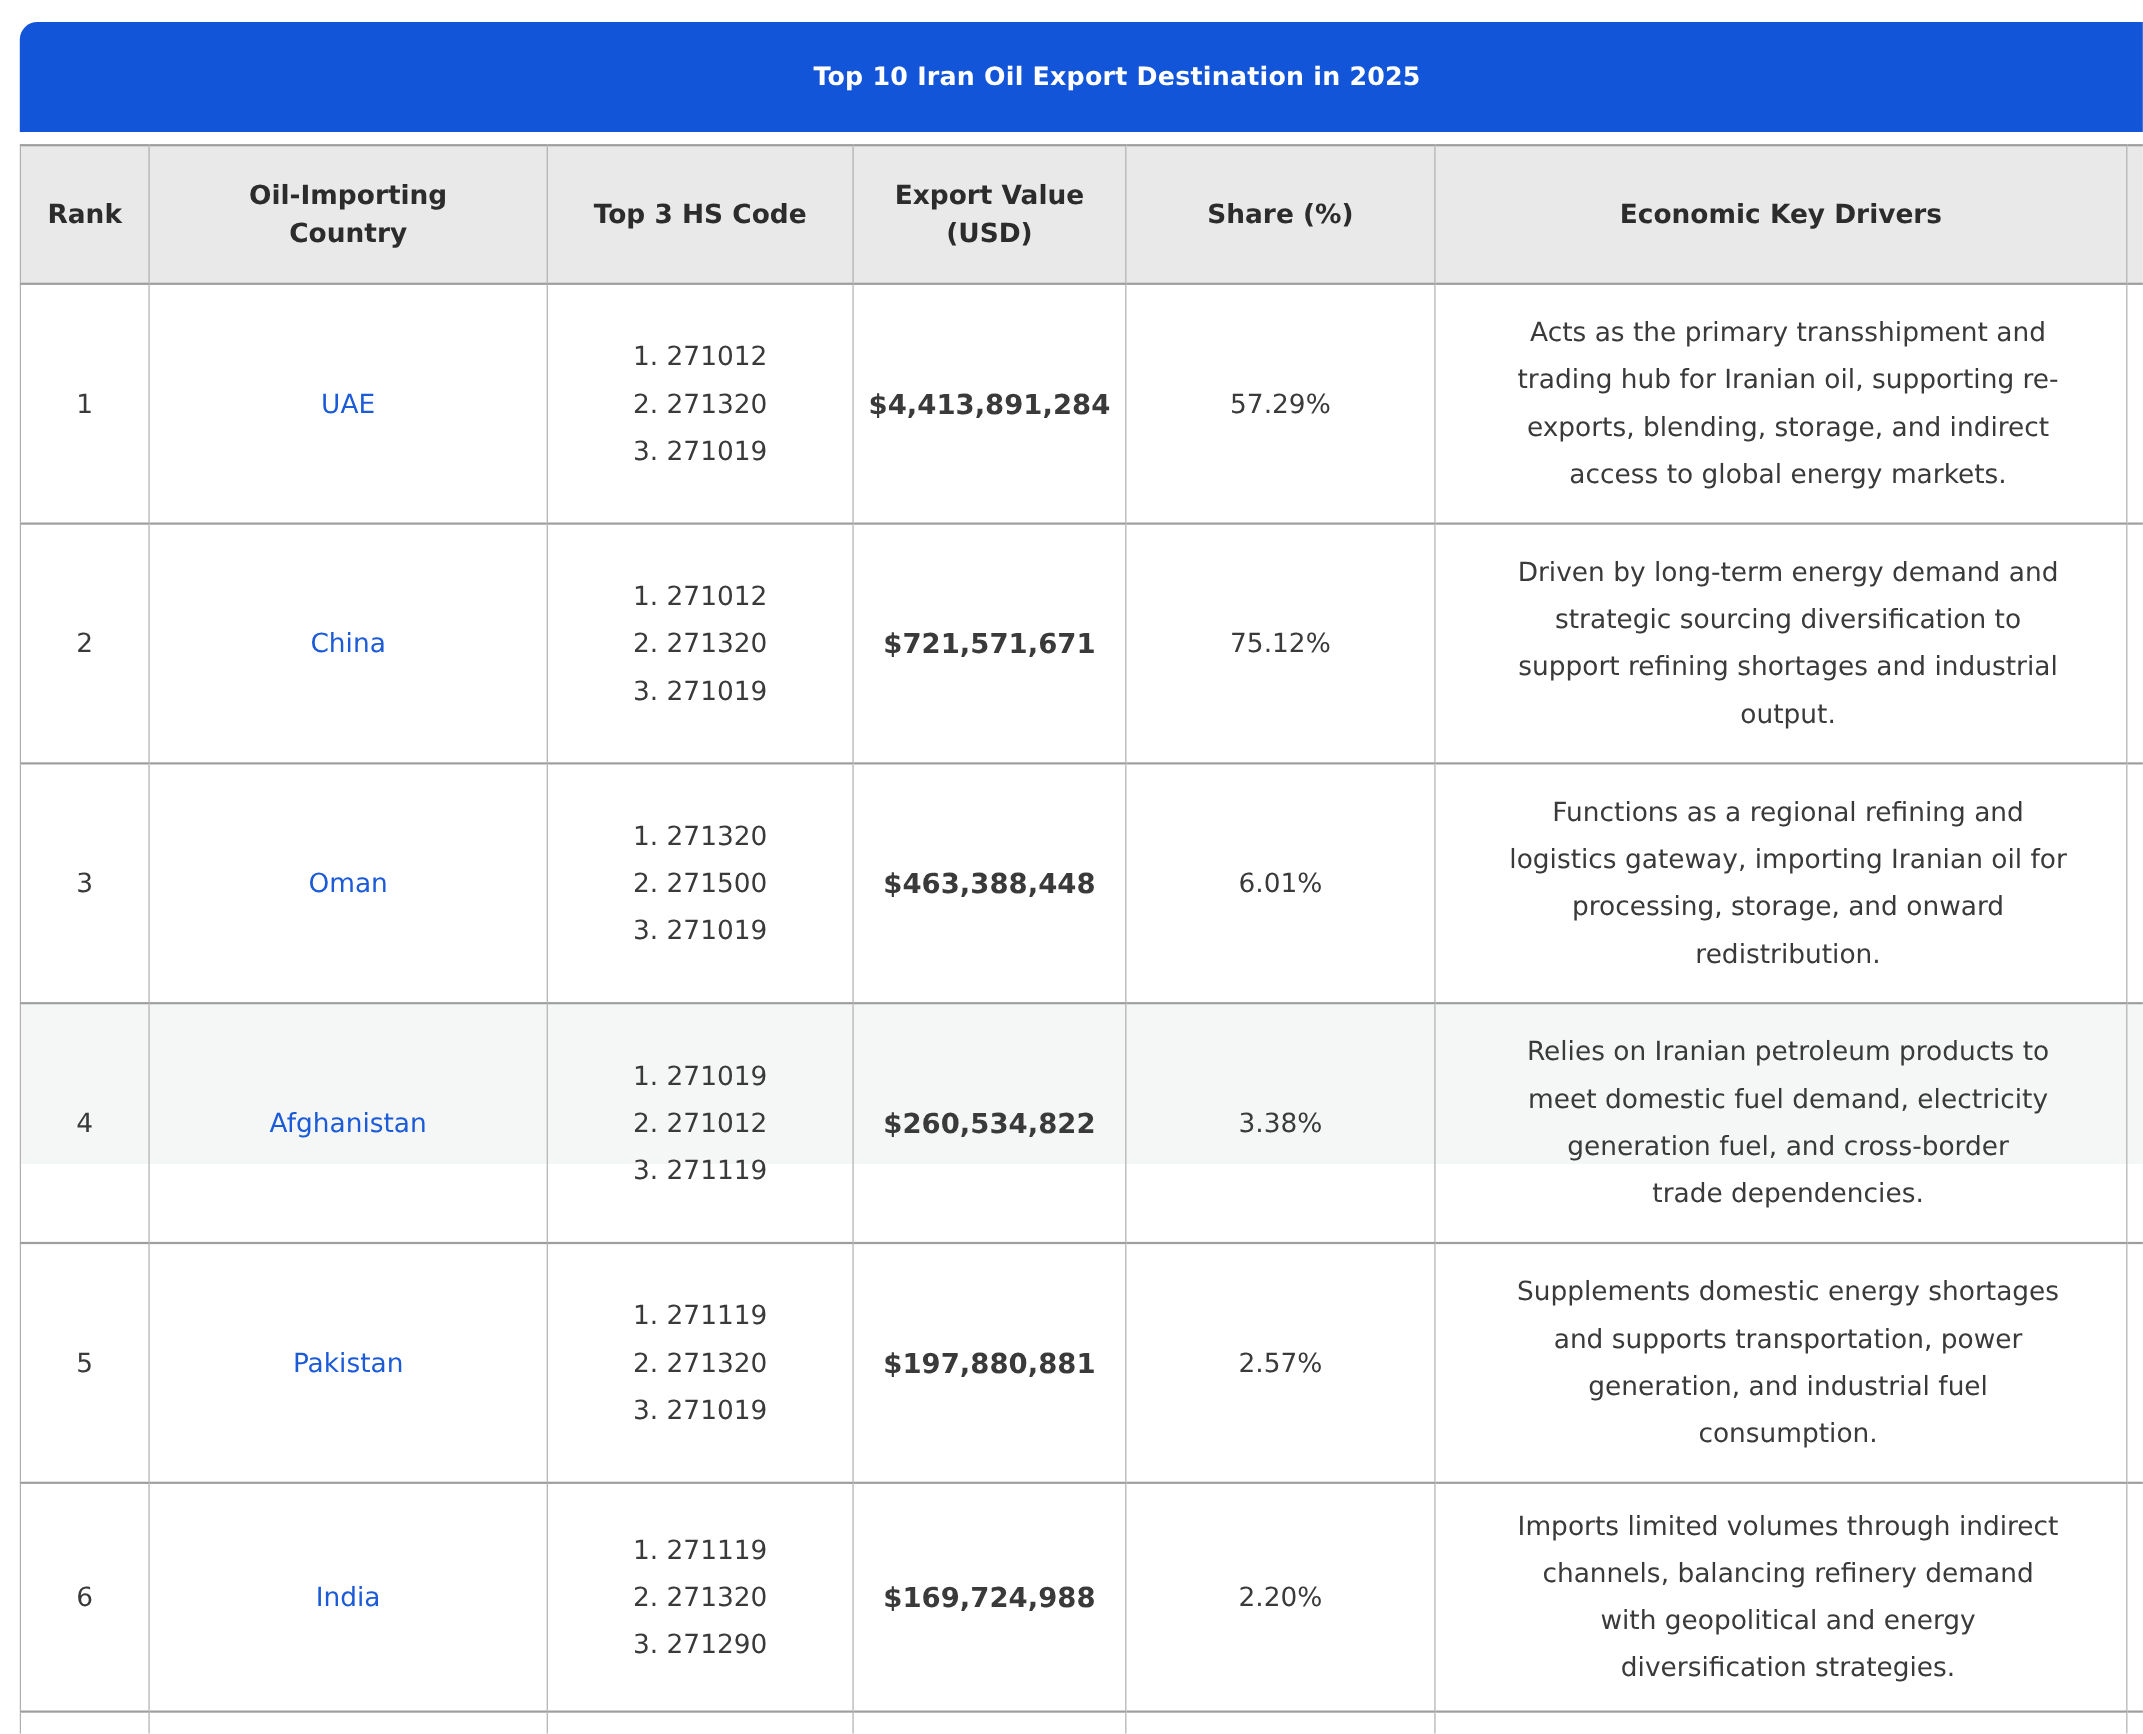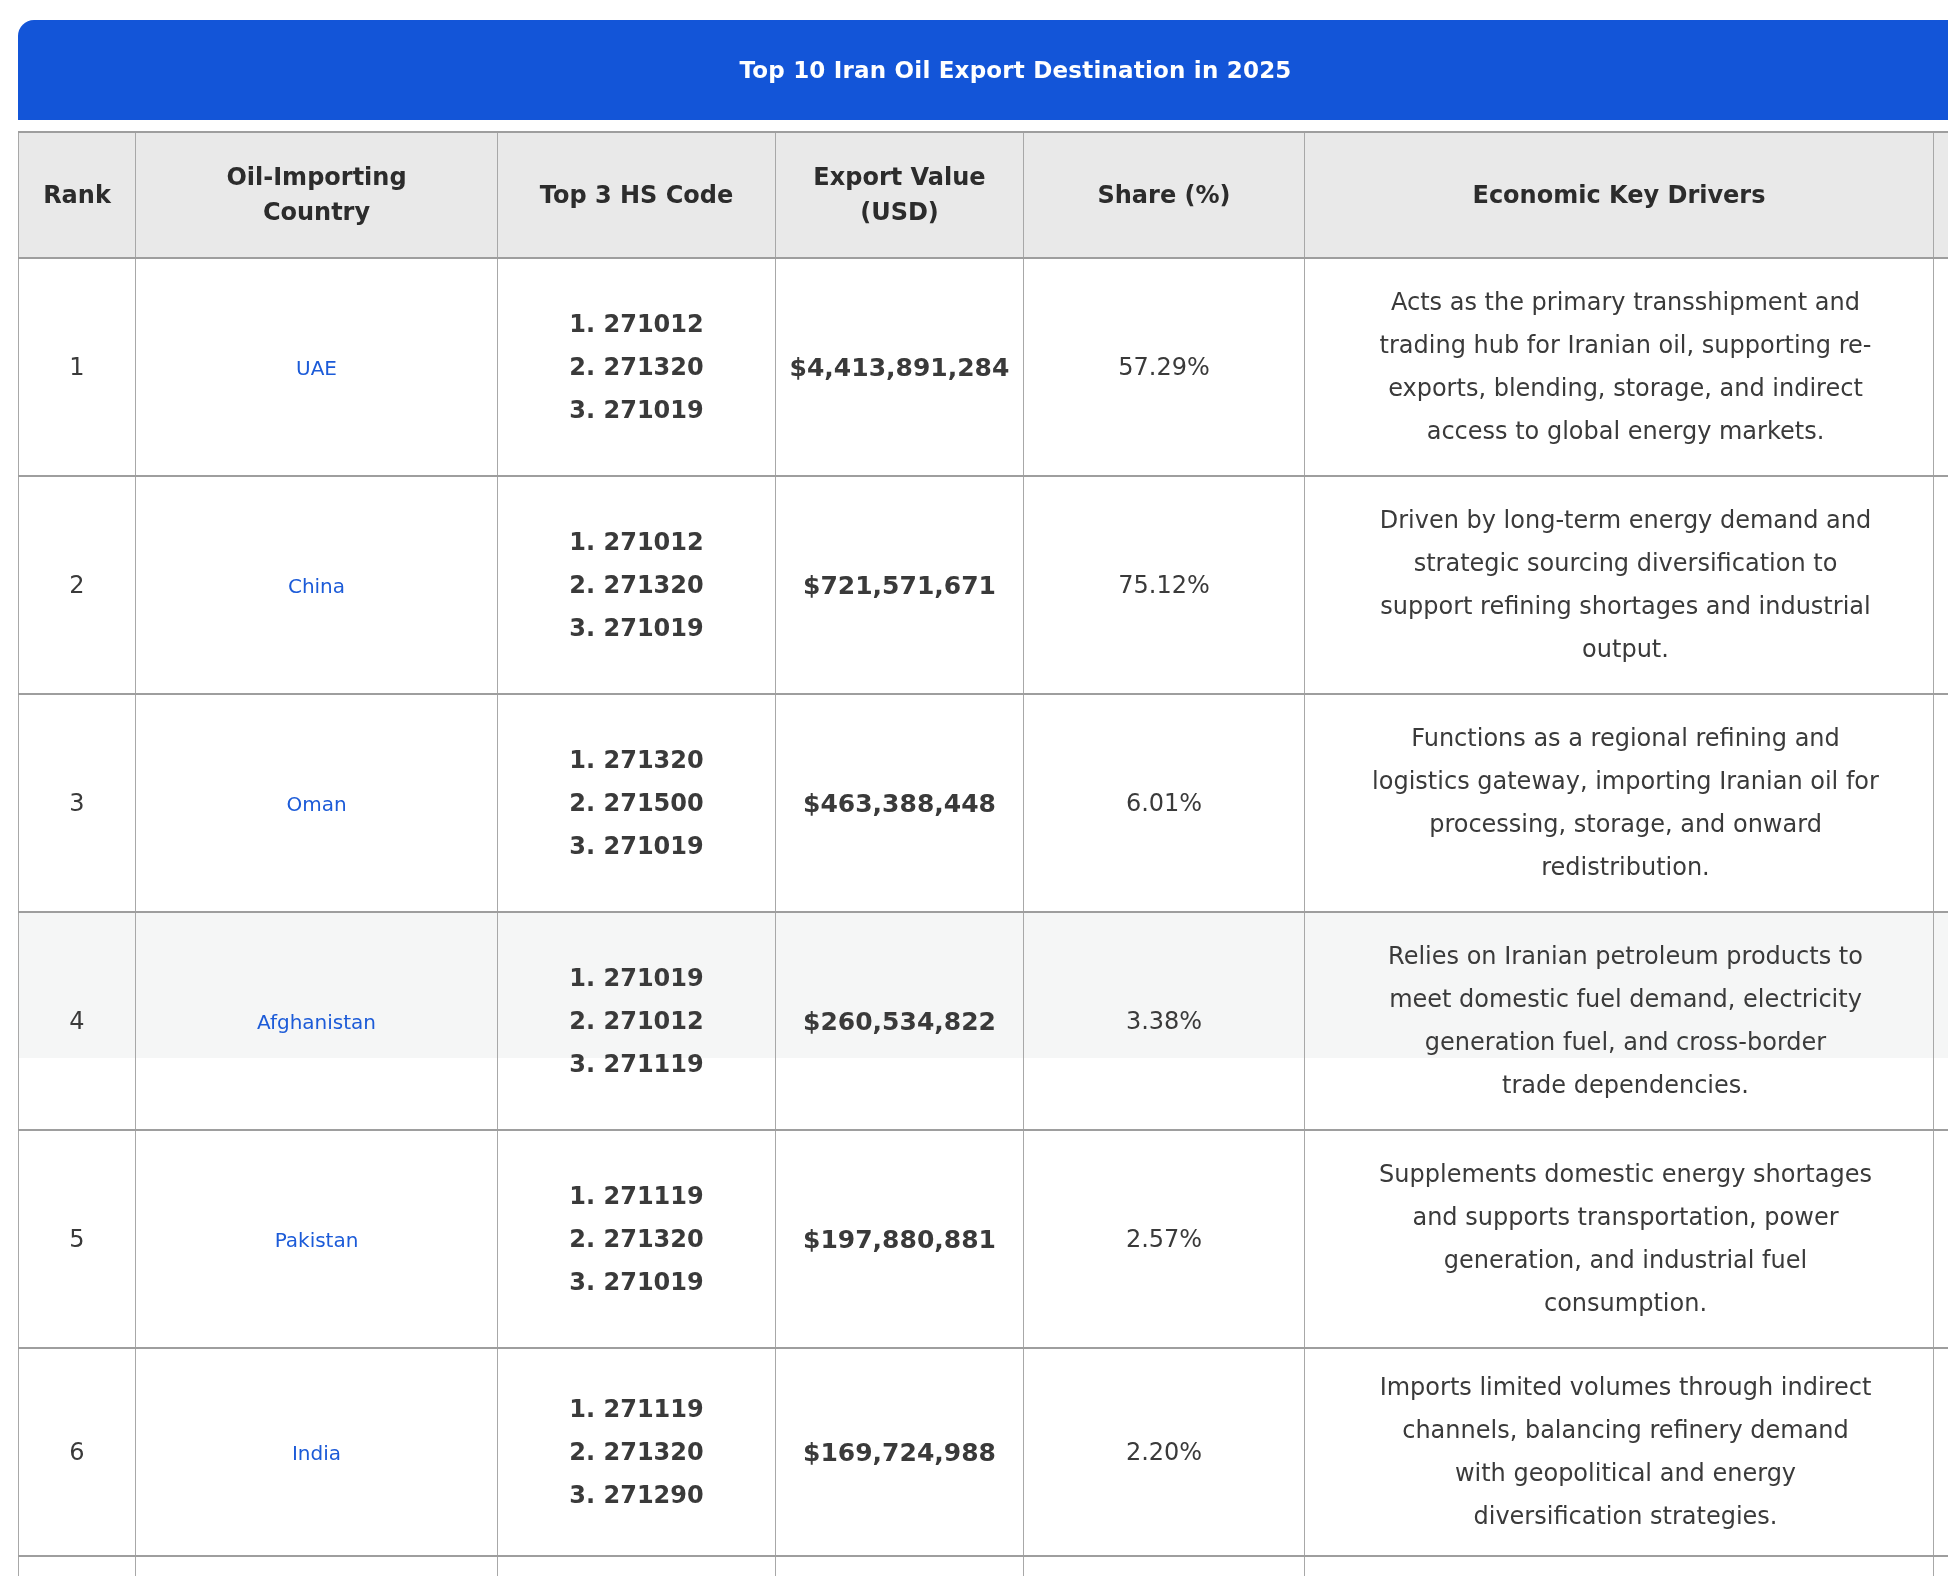--- a/index.html
+++ b/index.html
@@ -44,23 +44,23 @@
 
   tr.r { height:218px; }
   tr.r6 { height:208px; }
   tr.r7 { height:220px; }
 
   
   tr.hl td {
     background:linear-gradient(#f5f6f6 0px, #f5f6f6 145px, #ffffff 145px);
   }
 
-  .country-link { color:#1c5bd8; text-decoration:none; font-size:20px; cursor:pointer; }
-
-  .hs-block { display:inline-block; text-align:left;font-weight:bold; }
+  .country-link { color:#1c5bd8; text-decoration:none; font-size:24px; cursor:pointer; }
+
+  .hs-block { display:inline-block; text-align:left; }
   .hs-line { line-height:43px; color:#3a3a3a; }
 
   td.value { font-size:25px;font-weight:bold; }
 
   td.driver { text-align:center; padding:0 8px 0 21px; }
   .drv-line { line-height:43px; color:#3a3a3a; }
 </style>
 </head>
 <body>
 

